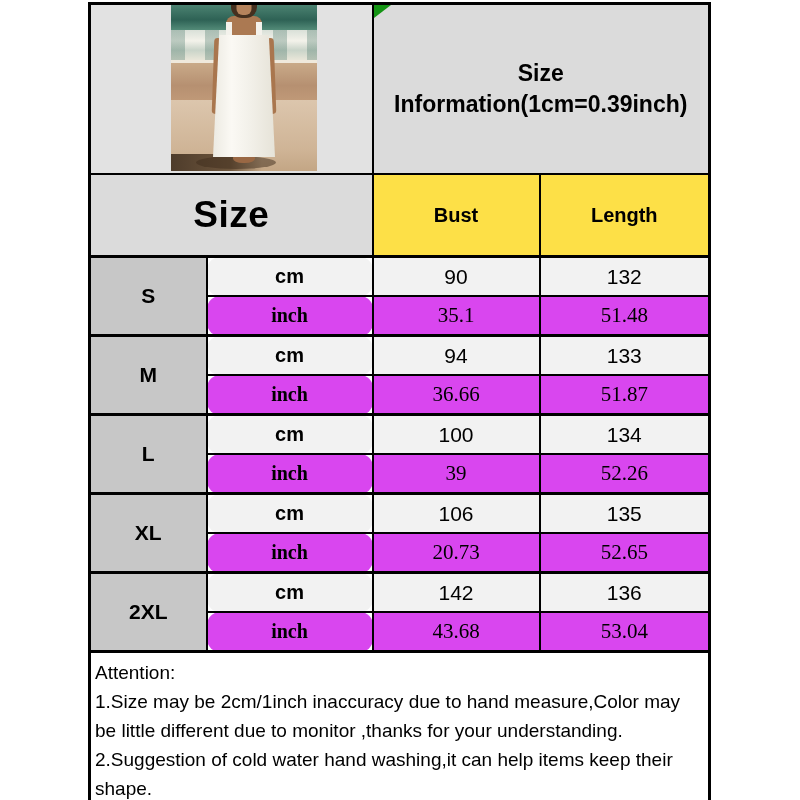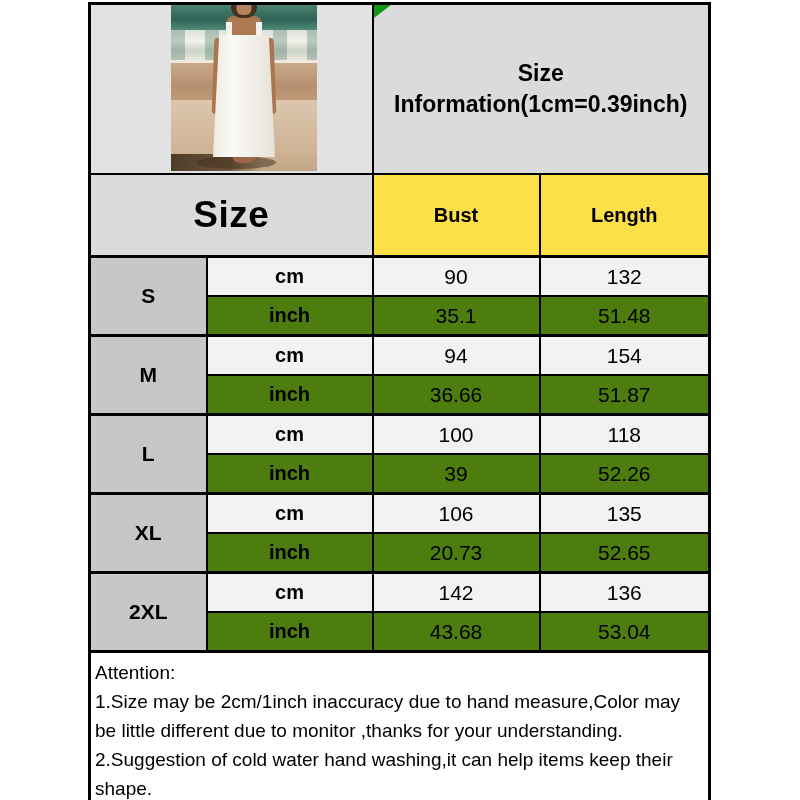--- a/index.html
+++ b/index.html
@@ -16,24 +16,24 @@
 
   
   tr.r-head td{height:80px;border-bottom-width:3px;}
   td.h-size{background:#dbdbdb;font-size:37px;font-weight:bold;letter-spacing:.5px;}
   td.h-col{background:#fde047;font-size:20px;font-weight:bold;}
 
   
   tr.r-cm td,tr.r-inch td{height:37px;}
   tr.group-start td{border-top-width:3px;}
   td.c-size{background:#c7c7c7;font-size:21px;font-weight:bold;}
-  td.c-unit{font-size:20px;font-weight:bold;}
+  td.c-unit{font-size:20px;font-weight:bold;border-radius:13px;}
   td.c-val{font-size:21px;font-weight:400;}
   tr.r-cm td.c-unit,tr.r-cm td.c-val{background:#f2f2f2;}
-  tr.r-inch td.c-unit,tr.r-inch td.c-val{background:#4d7c0f;}
+  tr.r-inch td.c-unit,tr.r-inch td.c-val{background:#d946ef;font-family:Liberation Serif, serif;}
 
   
   td.c-att{background:#ffffff;text-align:left;vertical-align:top;height:146px;
            font-size:19px;line-height:29px;padding:5px 4px 0 4px;border-top-width:3px;}
 
   
   .flag{position:absolute;top:0;left:0;width:0;height:0;
         border-top:13px solid #149414;border-right:17px solid transparent;}
 
   
@@ -118,33 +118,33 @@
       <tr class="r-inch">
         <td class="c-unit">inch</td>
         <td class="c-val">35.1</td>
         <td class="c-val">51.48</td>
       </tr>
 
       <tr class="r-cm group-start">
         <td rowspan="2" class="c-size">M</td>
         <td class="c-unit">cm</td>
         <td class="c-val">94</td>
-        <td class="c-val">154</td>
+        <td class="c-val">133</td>
       </tr>
       <tr class="r-inch">
         <td class="c-unit">inch</td>
         <td class="c-val">36.66</td>
         <td class="c-val">51.87</td>
       </tr>
 
       <tr class="r-cm group-start">
         <td rowspan="2" class="c-size">L</td>
         <td class="c-unit">cm</td>
         <td class="c-val">100</td>
-        <td class="c-val">118</td>
+        <td class="c-val">134</td>
       </tr>
       <tr class="r-inch">
         <td class="c-unit">inch</td>
         <td class="c-val">39</td>
         <td class="c-val">52.26</td>
       </tr>
 
       <tr class="r-cm group-start">
         <td rowspan="2" class="c-size">XL</td>
         <td class="c-unit">cm</td>

